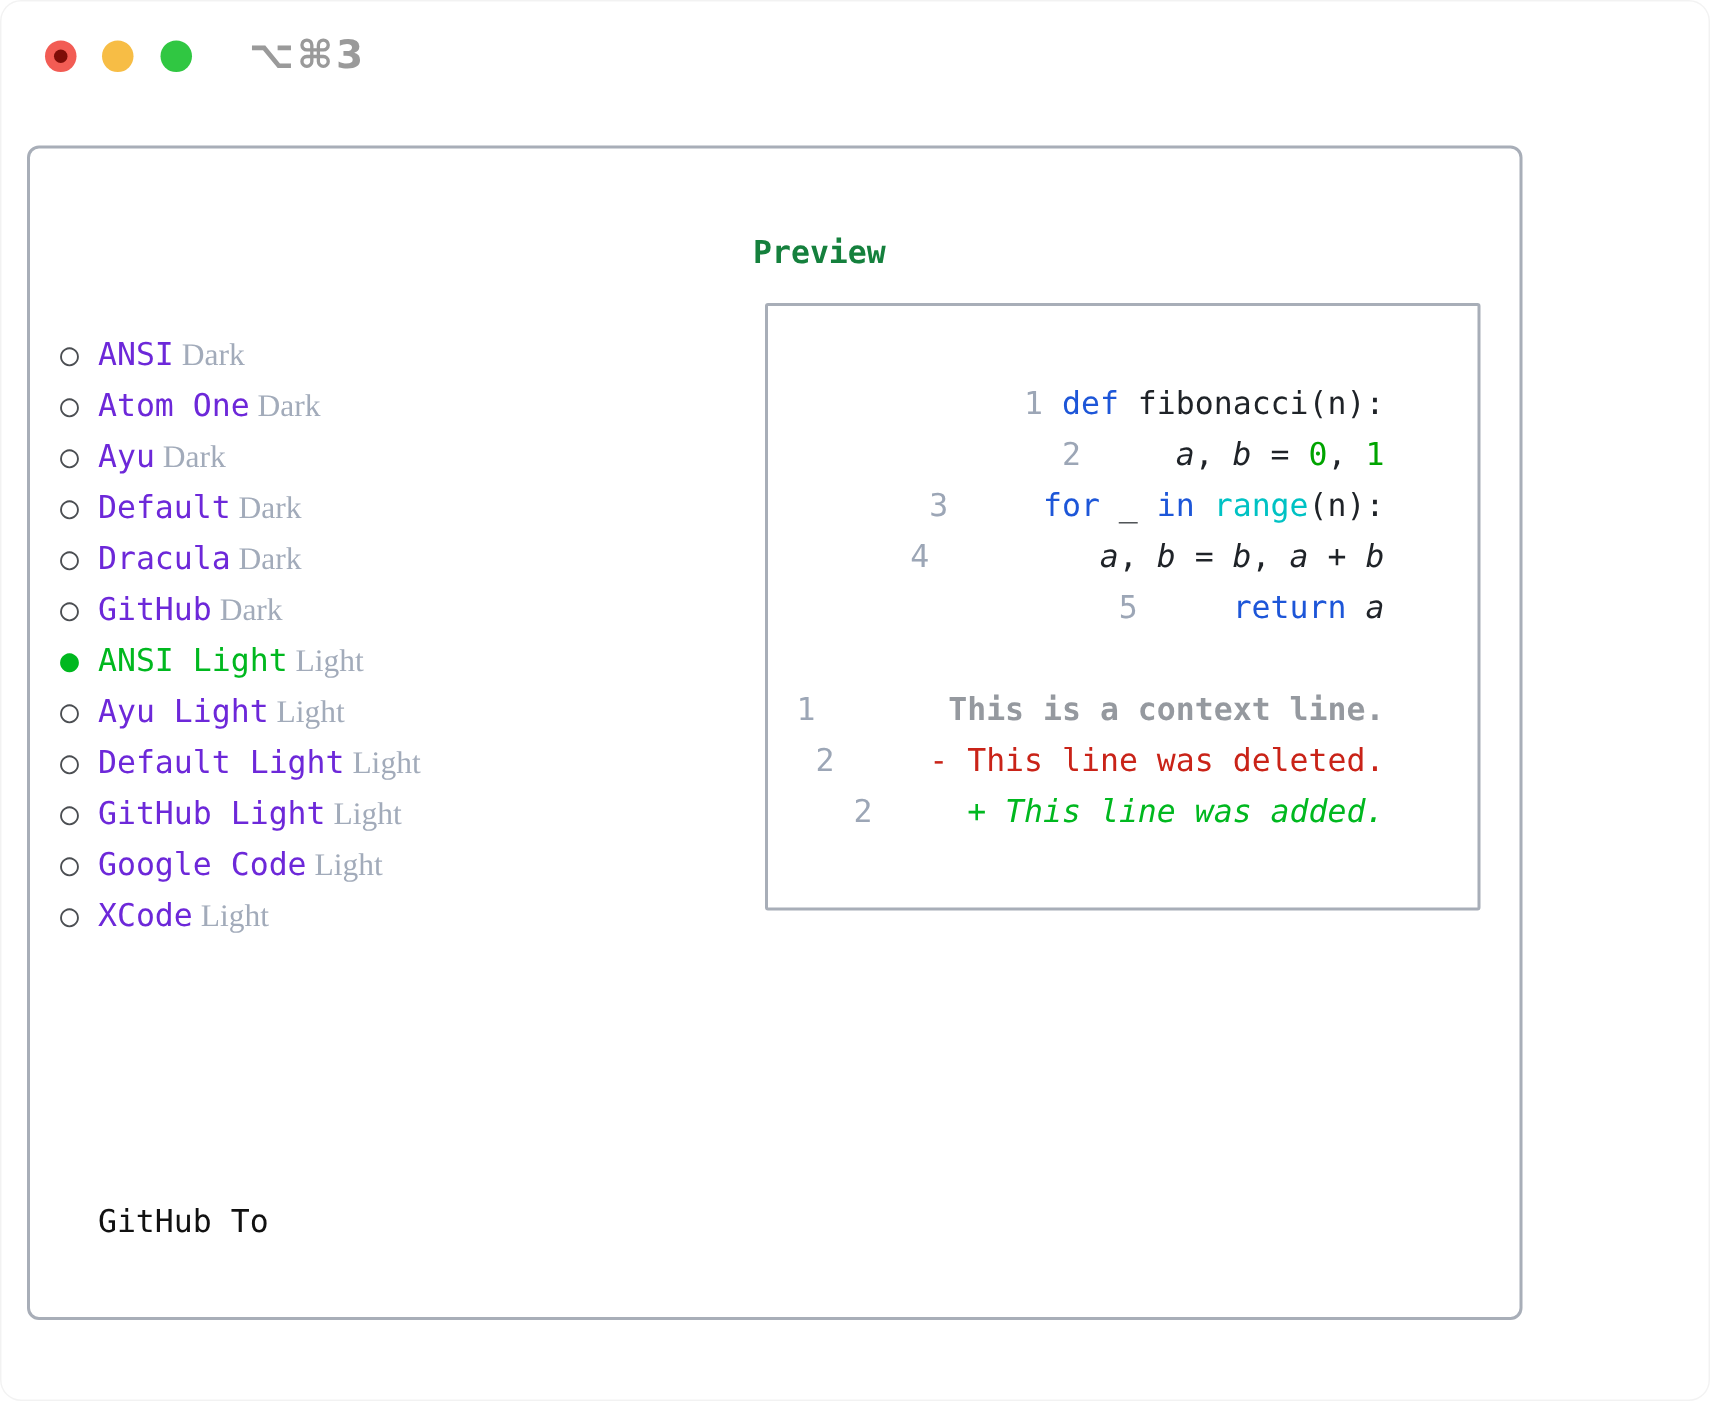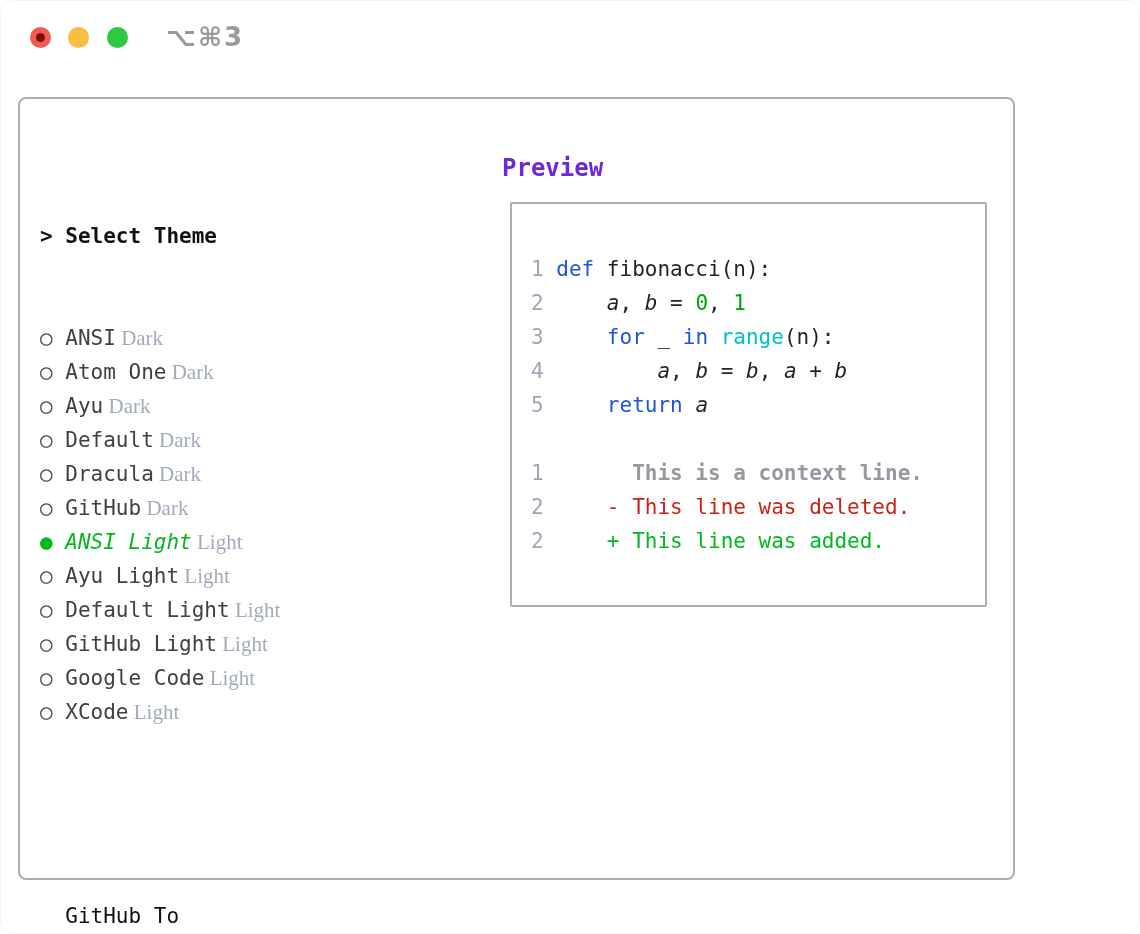--- a/index.html
+++ b/index.html
@@ -37,64 +37,63 @@
     position:absolute;left:18px;top:97px;width:997px;height:783px;
     border:2px solid var(--border-gray);border-radius:8px;box-sizing:border-box;
     background:#ffffff;
   }
   .col-left{position:absolute;left:20px;top:52px;font-size:21px;line-height:34px;color:var(--ink);white-space:pre;}
   .row{height:34px;}
   .row.blank{height:34px;}
   .mk{color:var(--ring);}
   .mk.sel{color:var(--green);}
   .hdr{font-weight:bold;color:#111;}
-  .nm{color:#404040;}
-  .nm.sel{color:var(--green);font-style:italic;}
+  .nm{color:#6d28d9;}
+  .nm.sel{color:var(--green);}
   .vr{color:var(--muted);font-family:Liberation Serif, serif;}
   .apply-hdr{color:#111;}
   
   .preview-title{
     position:absolute;left:482px;top:52px;height:34px;line-height:34px;
-    font-size:24px;font-weight:bold;color:#6d28d9;
+    font-size:21px;font-weight:bold;color:#15803d;
   }
   .preview-box{
     position:absolute;left:490px;top:103px;width:477px;height:405px;
     border:2px solid var(--border-gray);border-radius:2px;box-sizing:border-box;
     background:#ffffff;overflow:hidden;
   }
-  .codewrap{position:absolute;left:19px;top:48px;font-size:21px;line-height:34px;white-space:pre;color:var(--ink);}
+  .codewrap{position:absolute;left:19px;top:48px;font-size:21px;line-height:34px;white-space:pre;color:var(--ink);text-align:right;}
   .cline{height:34px;}
   .ln{display:inline-block;width:1ch;margin-right:1ch;color:#9ca6b6;}
   .sg-k{color:var(--kw);}
   .sg-n{color:var(--lit);}
   .sg-c{color:var(--builtin);}
   .sg-v{font-style:italic;color:var(--ink);}
   .sg-p{color:var(--ink);}
   .sg-ctx{color:var(--ctx-gray);font-weight:bold;}
   .sg-del{color:var(--red);}
-  .sg-add{color:var(--green);}
+  .sg-add{color:var(--green);font-style:italic;}
 </style>
 </head>
 <body>
 
 <div class="window">
 
   <div class="titlebar">
     <div class="tl tl-red">
         <div class="dot"></div>
       </div>
     <div class="tl tl-yellow"></div>
     <div class="tl tl-green"></div>
     <div class="win-title">⌥⌘3</div>
   </div>
 
   <div class="panel">
 
     <div class="col-left">
-      <div class="row hdr"><span class="mk hdr">&gt; </span><span>Select Theme</span></div>
       <div id="theme-items"><div class="row"><span class="mk">○</span><span class="nm"> ANSI</span><span class="vr"> Dark</span></div><div class="row"><span class="mk">○</span><span class="nm"> Atom One</span><span class="vr"> Dark</span></div><div class="row"><span class="mk">○</span><span class="nm"> Ayu</span><span class="vr"> Dark</span></div><div class="row"><span class="mk">○</span><span class="nm"> Default</span><span class="vr"> Dark</span></div><div class="row"><span class="mk">○</span><span class="nm"> Dracula</span><span class="vr"> Dark</span></div><div class="row"><span class="mk">○</span><span class="nm"> GitHub</span><span class="vr"> Dark</span></div><div class="row"><span class="mk sel">●</span><span class="nm sel"> ANSI Light</span><span class="vr"> Light</span></div><div class="row"><span class="mk">○</span><span class="nm"> Ayu Light</span><span class="vr"> Light</span></div><div class="row"><span class="mk">○</span><span class="nm"> Default Light</span><span class="vr"> Light</span></div><div class="row"><span class="mk">○</span><span class="nm"> GitHub Light</span><span class="vr"> Light</span></div><div class="row"><span class="mk">○</span><span class="nm"> Google Code</span><span class="vr"> Light</span></div><div class="row"><span class="mk">○</span><span class="nm"> XCode</span><span class="vr"> Light</span></div></div>
       <div class="row blank"> </div>
       <div class="row apply-hdr"><span id="apply-title">  GitHub To</span></div>
       
       
       
       
     </div>
 
     <div class="preview-title">Preview</div>

